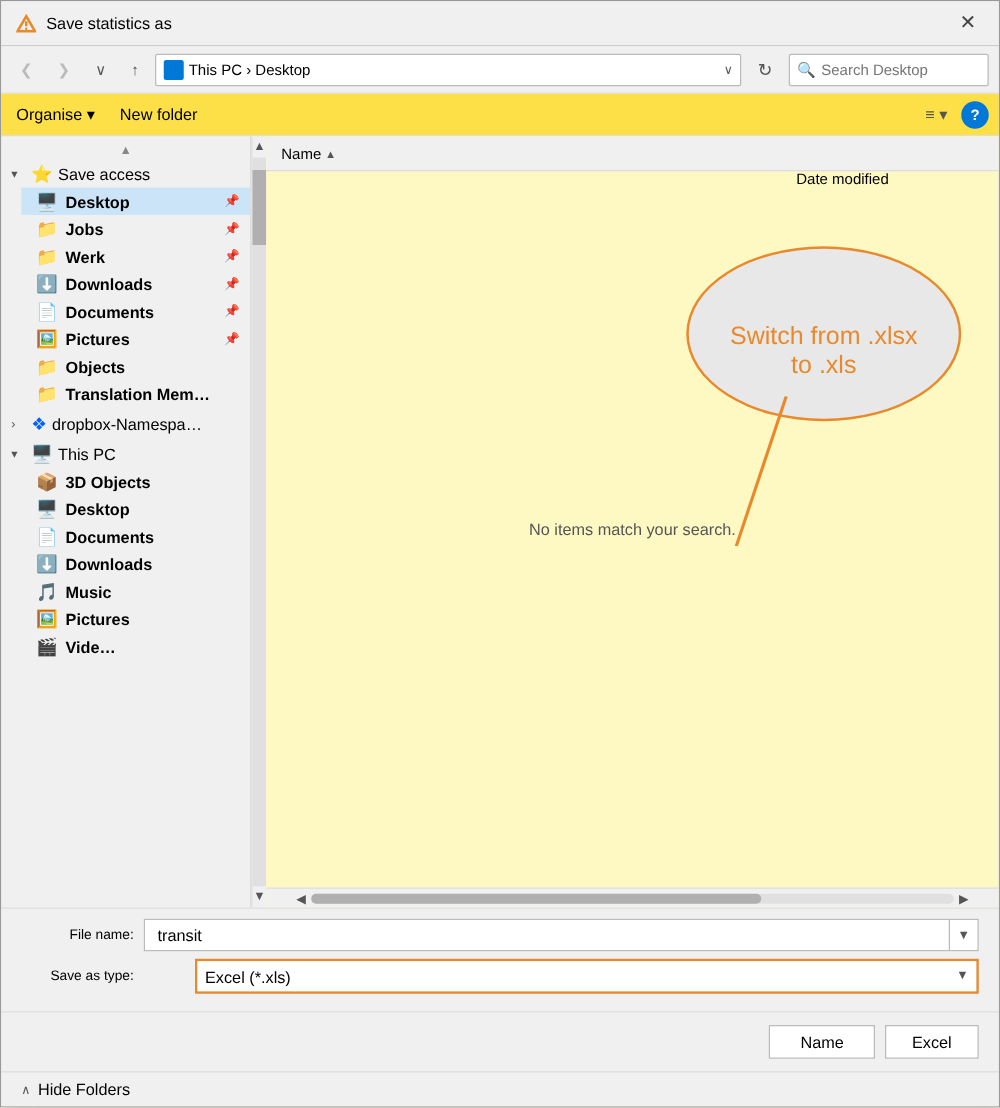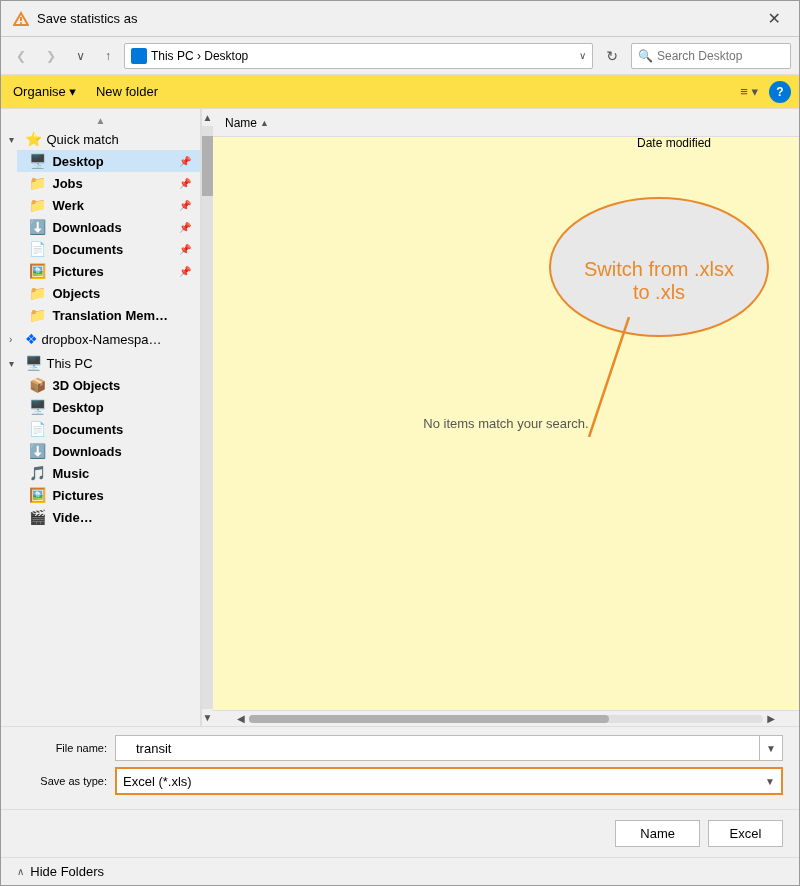--- a/index.html
+++ b/index.html
@@ -347,20 +347,21 @@
       font-size: 11px;
       text-align: right;
       width: 90px;
       flex-shrink: 0;
     }
     .form-select-wrapper {
       flex: 1;
       position: relative;
       border: 2px solid #e8892c;
       background: #fff;
+      margin-left: 41px;
     }
     .form-select {
       width: 100%;
       height: 24px;
       border: none;
       background: #fff;
       padding: 2px 24px 2px 6px;
       font-size: 13px;
       outline: none;
       appearance: none;
@@ -379,21 +380,21 @@
       display: flex;
       align-items: center;
       flex: 1;
       border: 1px solid #bbb;
       background: #fff;
     }
     .form-input-text {
       flex: 1;
       height: 24px;
       border: none;
-      padding: 2px 20px;
+      padding: 2px 10px;
       font-size: 13px;
       outline: none;
     }
     .form-input-arrow {
       padding: 0 6px;
       height: 24px;
       display: flex;
       align-items: center;
       border-left: 1px solid #bbb;
       cursor: pointer;
@@ -527,21 +528,21 @@
 
   <div class="main-content">
 
     <div class="sidebar">
       <div class="sidebar-scroll-arrow">▲</div>
 
       <div class="tree-section">
         <div class="tree-group-header">
           <span class="tree-expand">▾</span>
           <span class="tree-group-icon">⭐</span>
-          <span class="tree-group-label">Quick match</span>
+          <span class="tree-group-label">Save access</span>
         </div>
         <div class="tree-children">
 
           <div class="tree-item selected">
             <span class="tree-item-icon" style="color:#4a90d9;">🖥️</span>
             <span class="tree-item-label">Desktop</span>
             <span class="tree-item-pin">📌</span>
           </div>
           <div class="tree-item">
             <span class="tree-item-icon folder-icon-yellow">📁</span>

